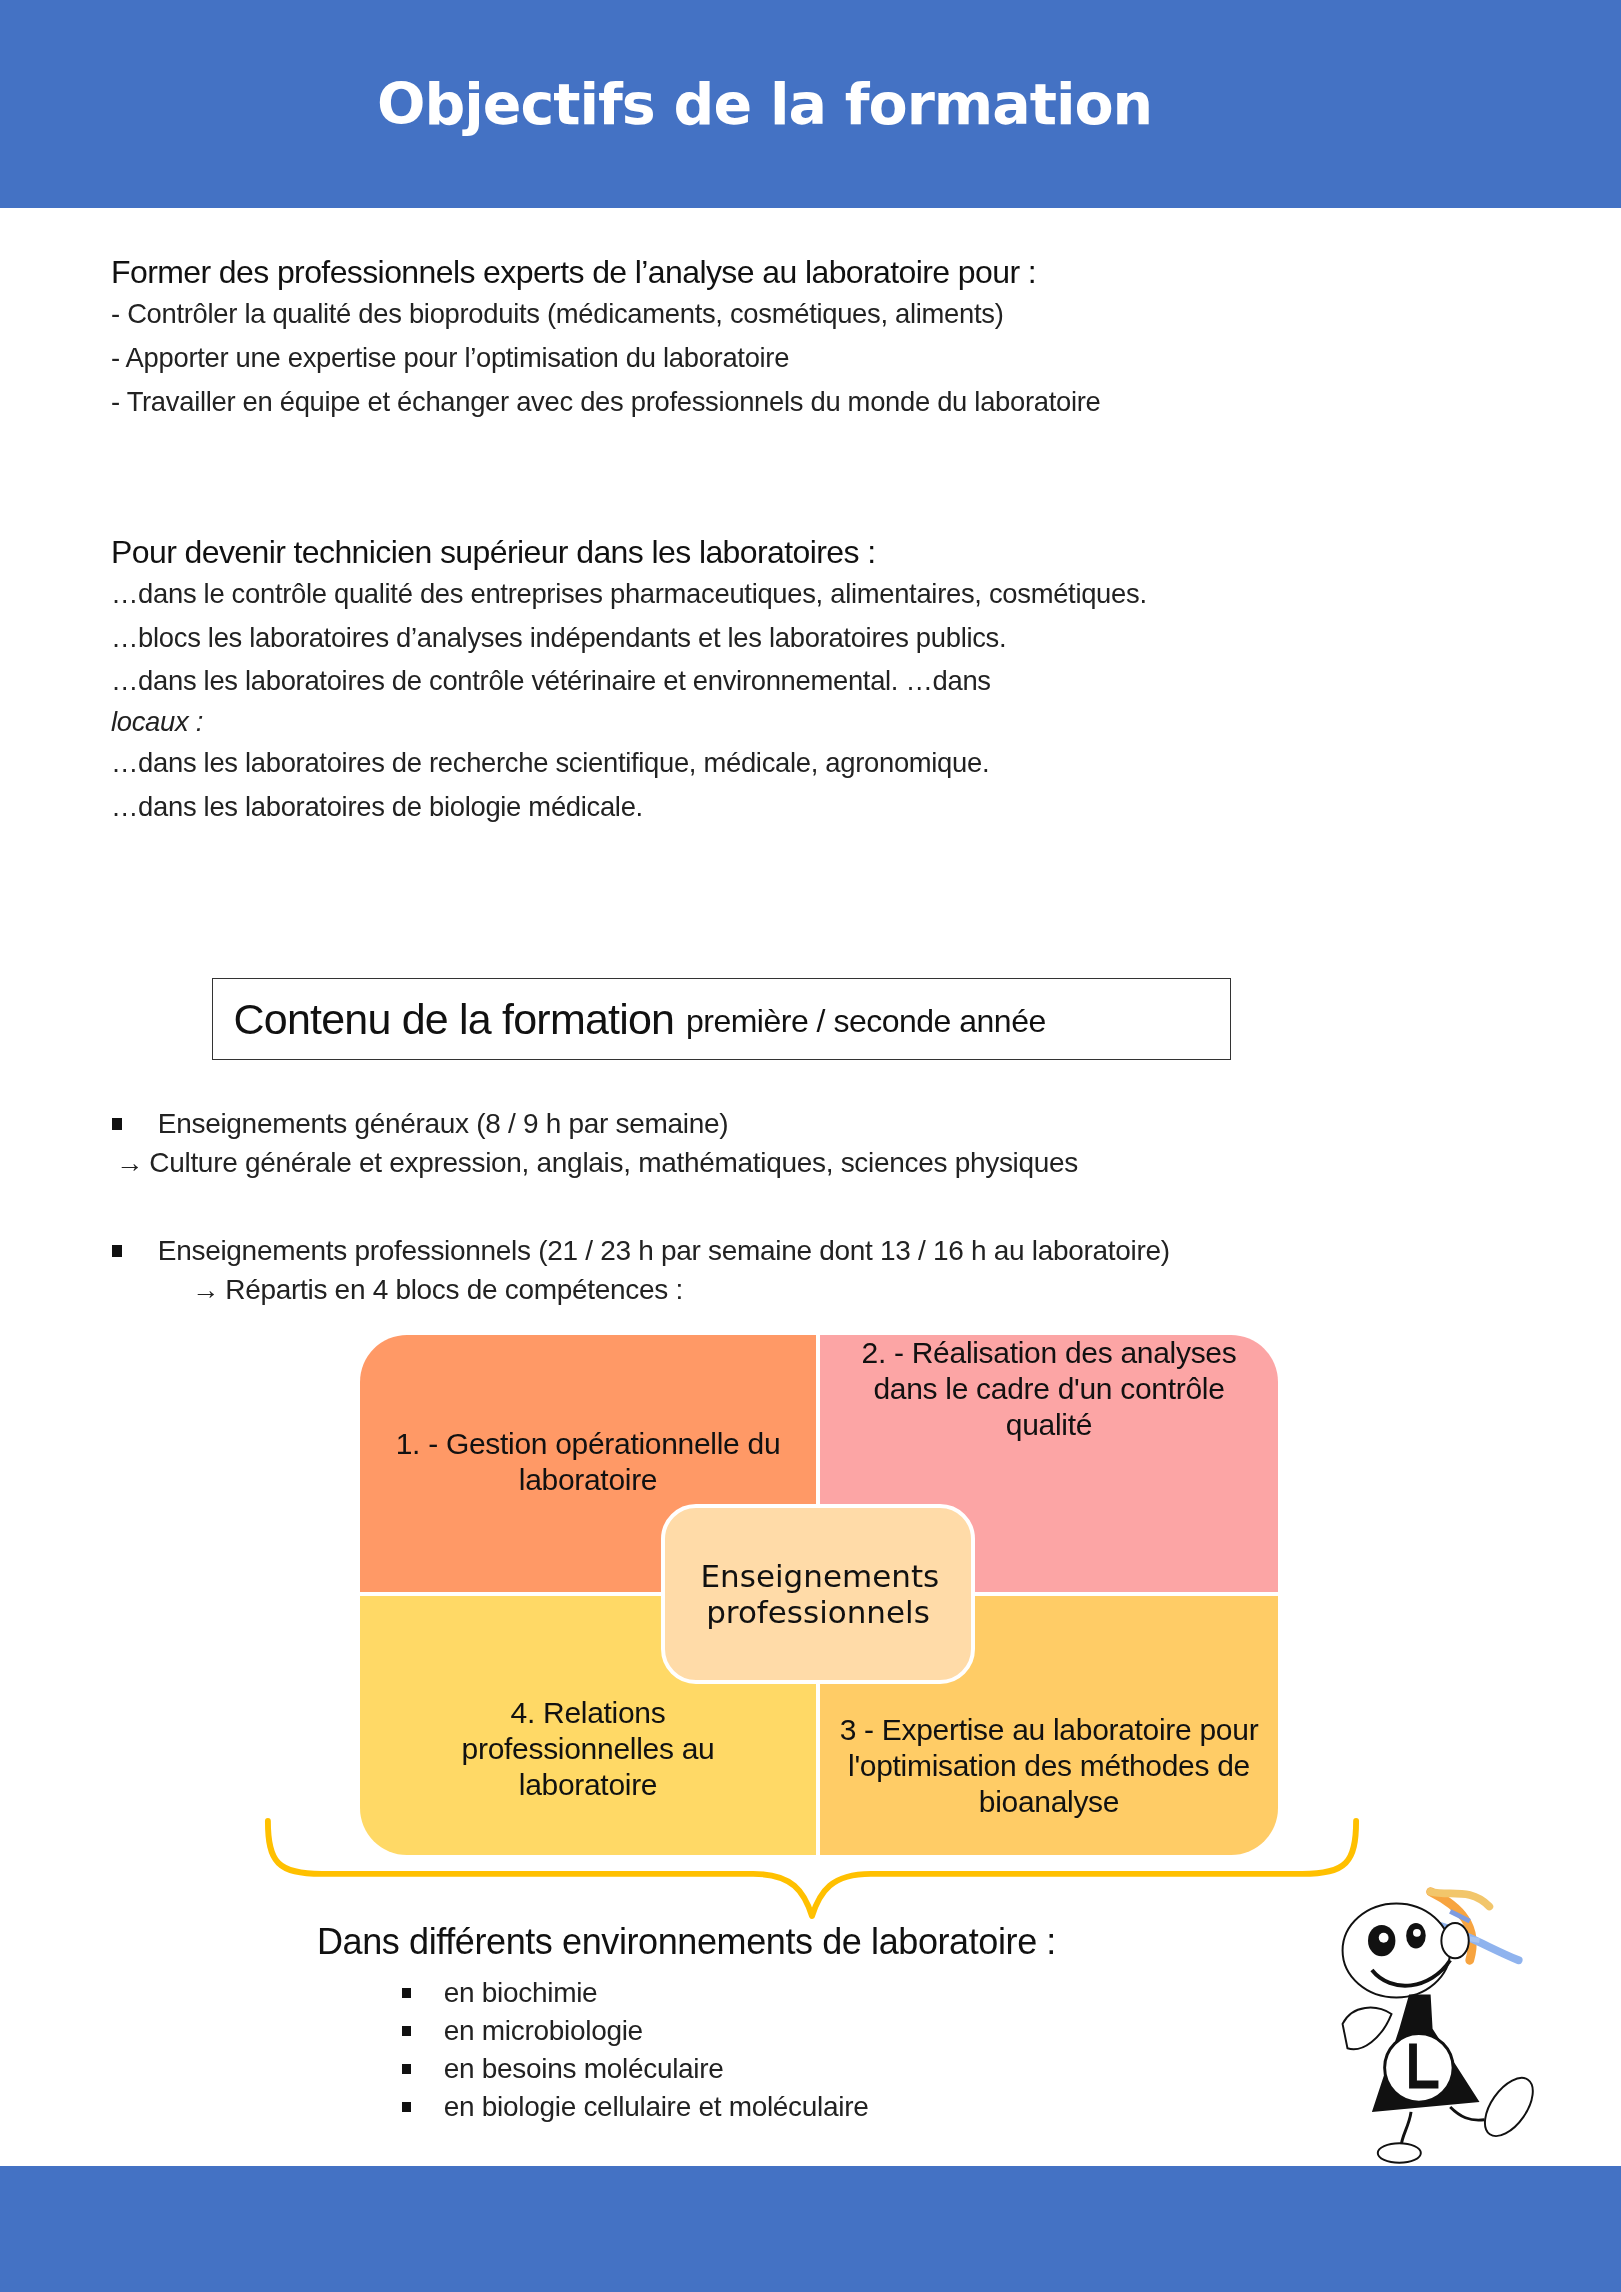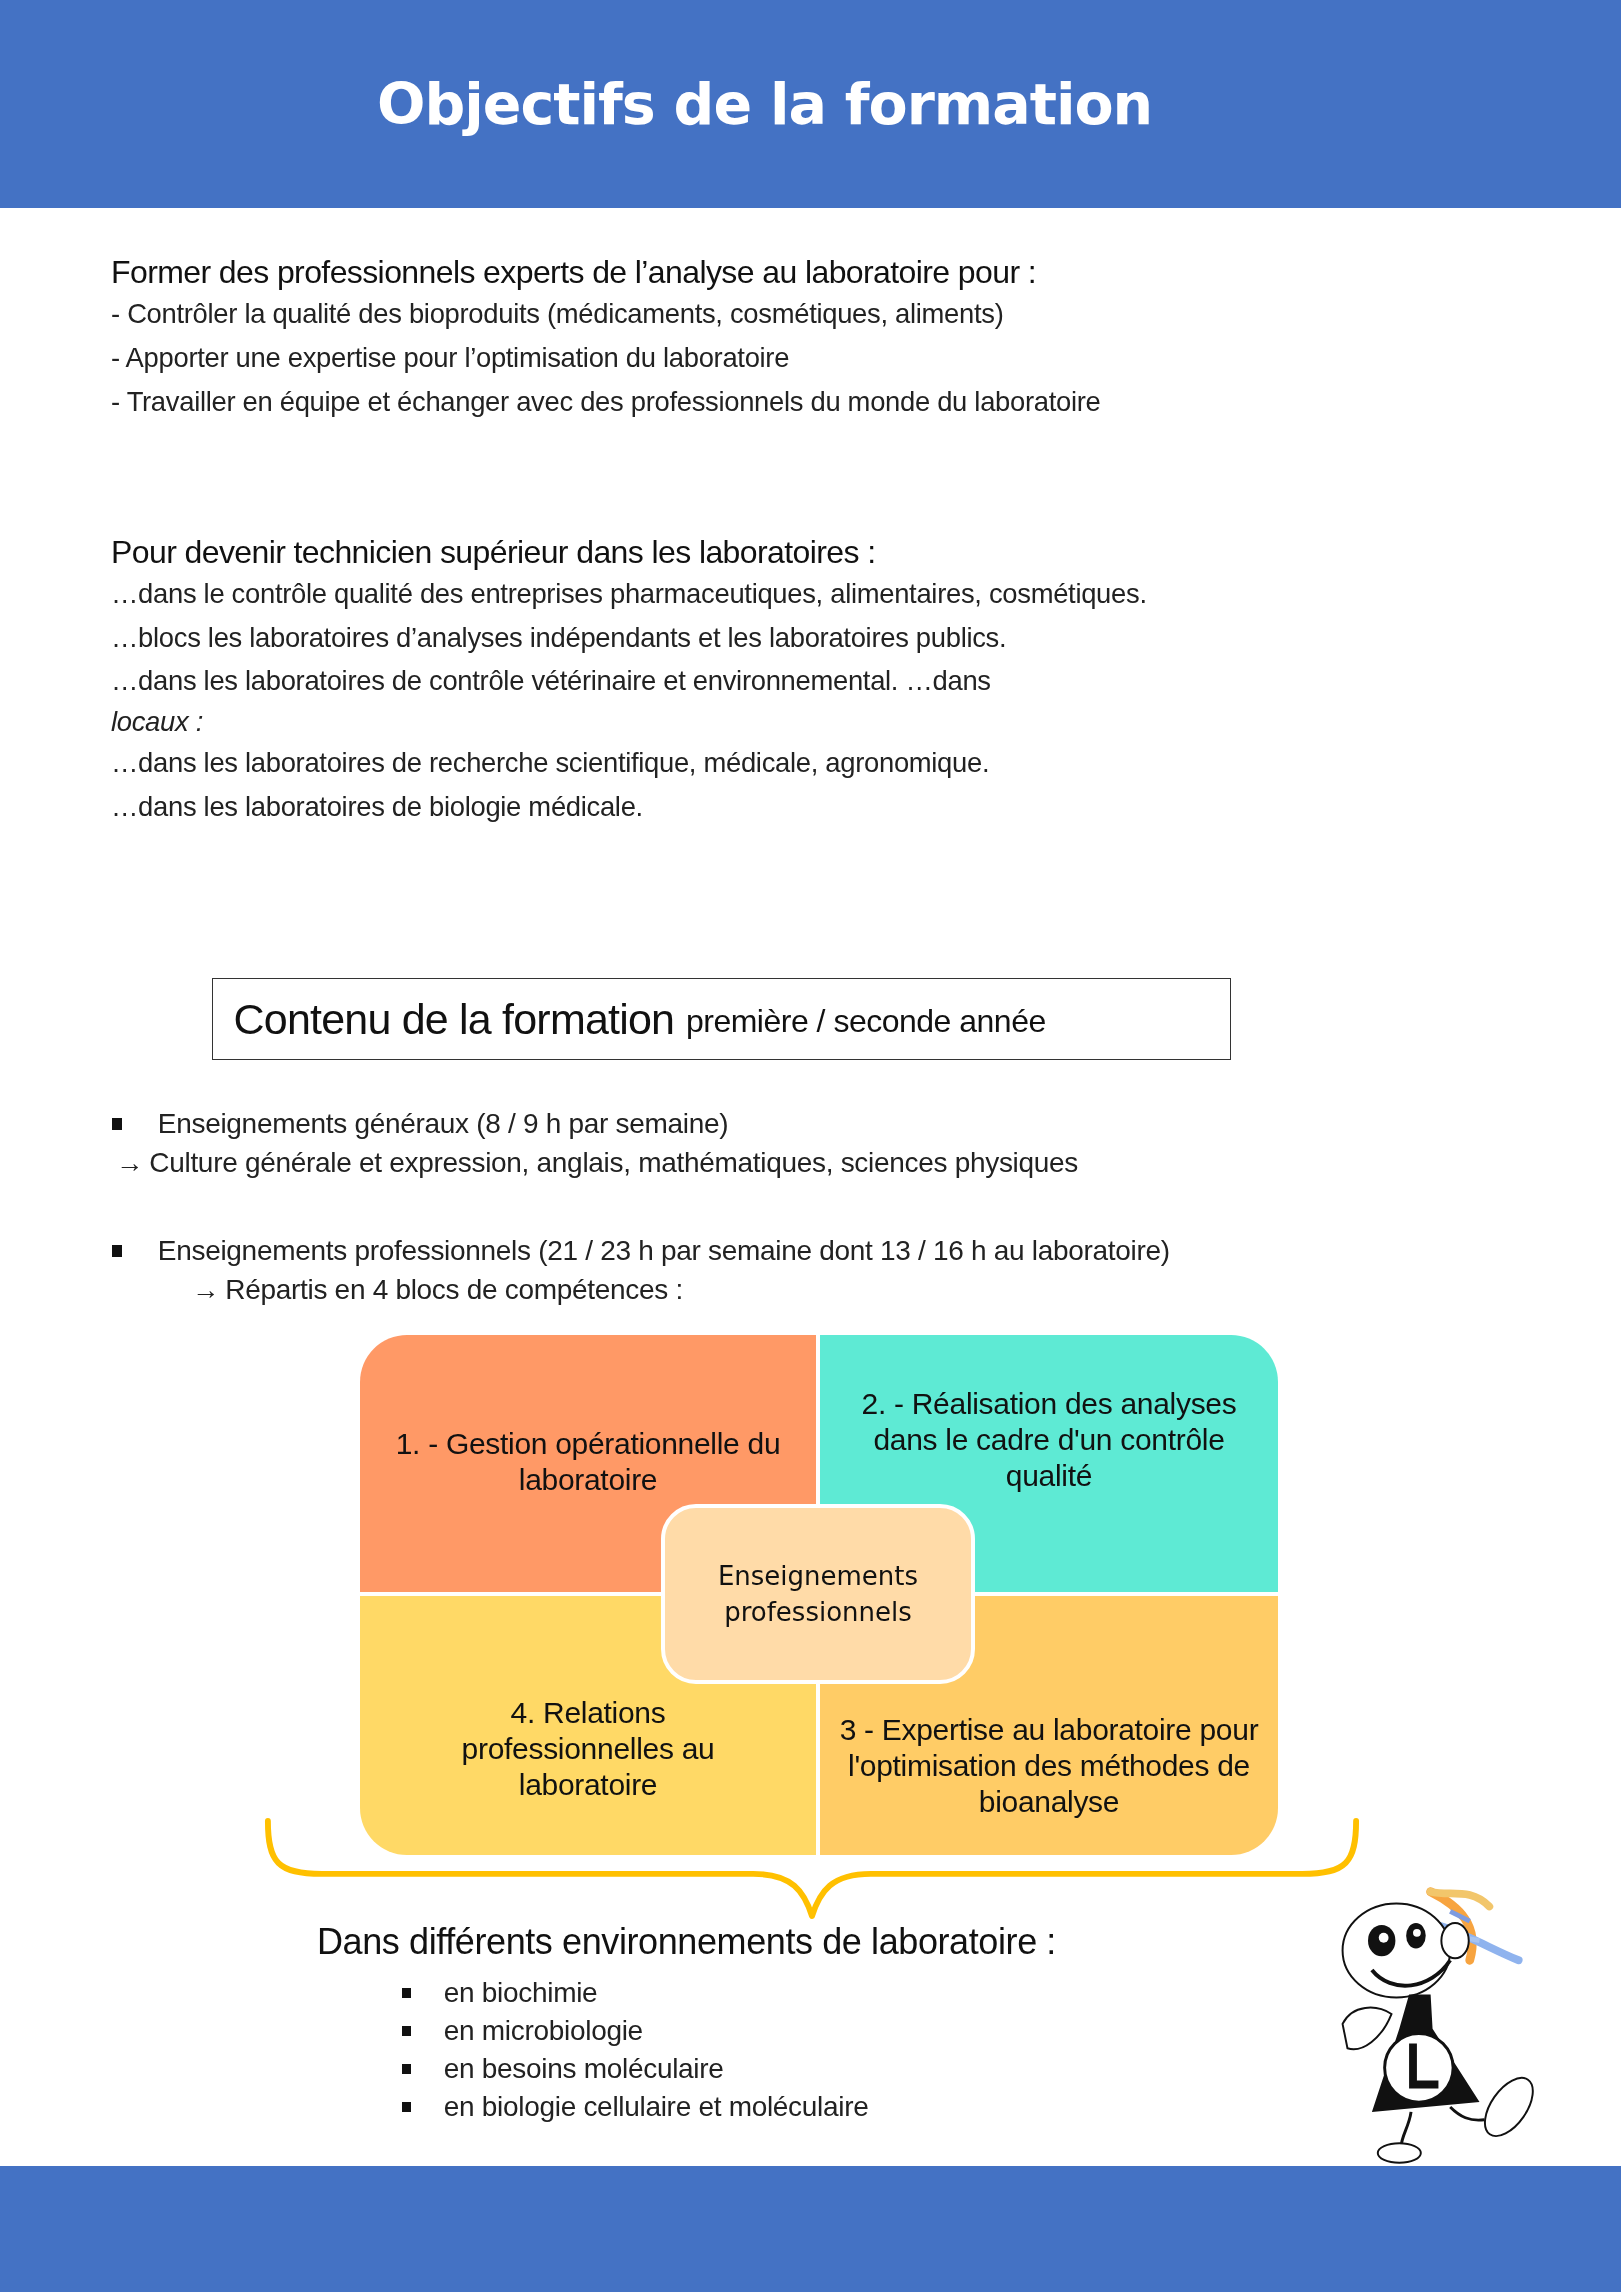--- a/index.html
+++ b/index.html
@@ -50,28 +50,28 @@
     .arrow { font-size: 27.4px; color: #222; margin-right: 5.9px; }
 
     
     .diagram { position: absolute; left: 360px; top: 1335px; width: 917px; height: 519px; }
     .quad {
       position: absolute; display: flex; align-items: flex-start; justify-content: center;
       text-align: center; font-size: 30px; line-height: 36px; color: #111;
       letter-spacing: -0.3px;
     }
     .q1 { left: 0; top: 0; width: 456px; height: 257px; background: #ff9966; border-top-left-radius: 47px; padding-top: 91px; }
-    .q2 { left: 460px; top: 0; width: 458px; height: 257px; background: #5eead4; border-top-right-radius: 47px; padding-top: 51px; }
+    .q2 { left: 460px; top: 0; width: 458px; height: 257px; background: #fca5a5; border-top-right-radius: 47px; }
     .q4 { left: 0; top: 261px; width: 456px; height: 259px; background: #ffd966; border-bottom-left-radius: 47px; padding-top: 99px; }
     .q3 { left: 460px; top: 261px; width: 458px; height: 259px; background: #ffcc66; border-bottom-right-radius: 47px; padding-top: 116px; }
     .center-box {
       position: absolute; left: 301px; top: 169px; width: 314px; height: 180px;
       background: #ffdba8; border: 4.9px solid #ffffff; border-radius: 35px;
       display: flex; align-items: center; justify-content: center; text-align: center;
-      font-family: "DejaVu Sans", sans-serif; font-size: 26px; line-height: 36px; color: #111;
+      font-family: "DejaVu Sans", sans-serif; font-size: 31px; line-height: 36px; color: #111;
     }
 
     .brace { position: absolute; left: 263px; top: 1813px; width: 1098px; height: 108px; }
 
     .env-heading {
       position: absolute; left: 317px; top: 1921px;
       font-size: 36px; letter-spacing: -0.4px; color: #111;
     }
     .env-list { position: absolute; left: 402px; top: 1974px; }
     .env-item { display: flex; align-items: center; height: 38px; }

